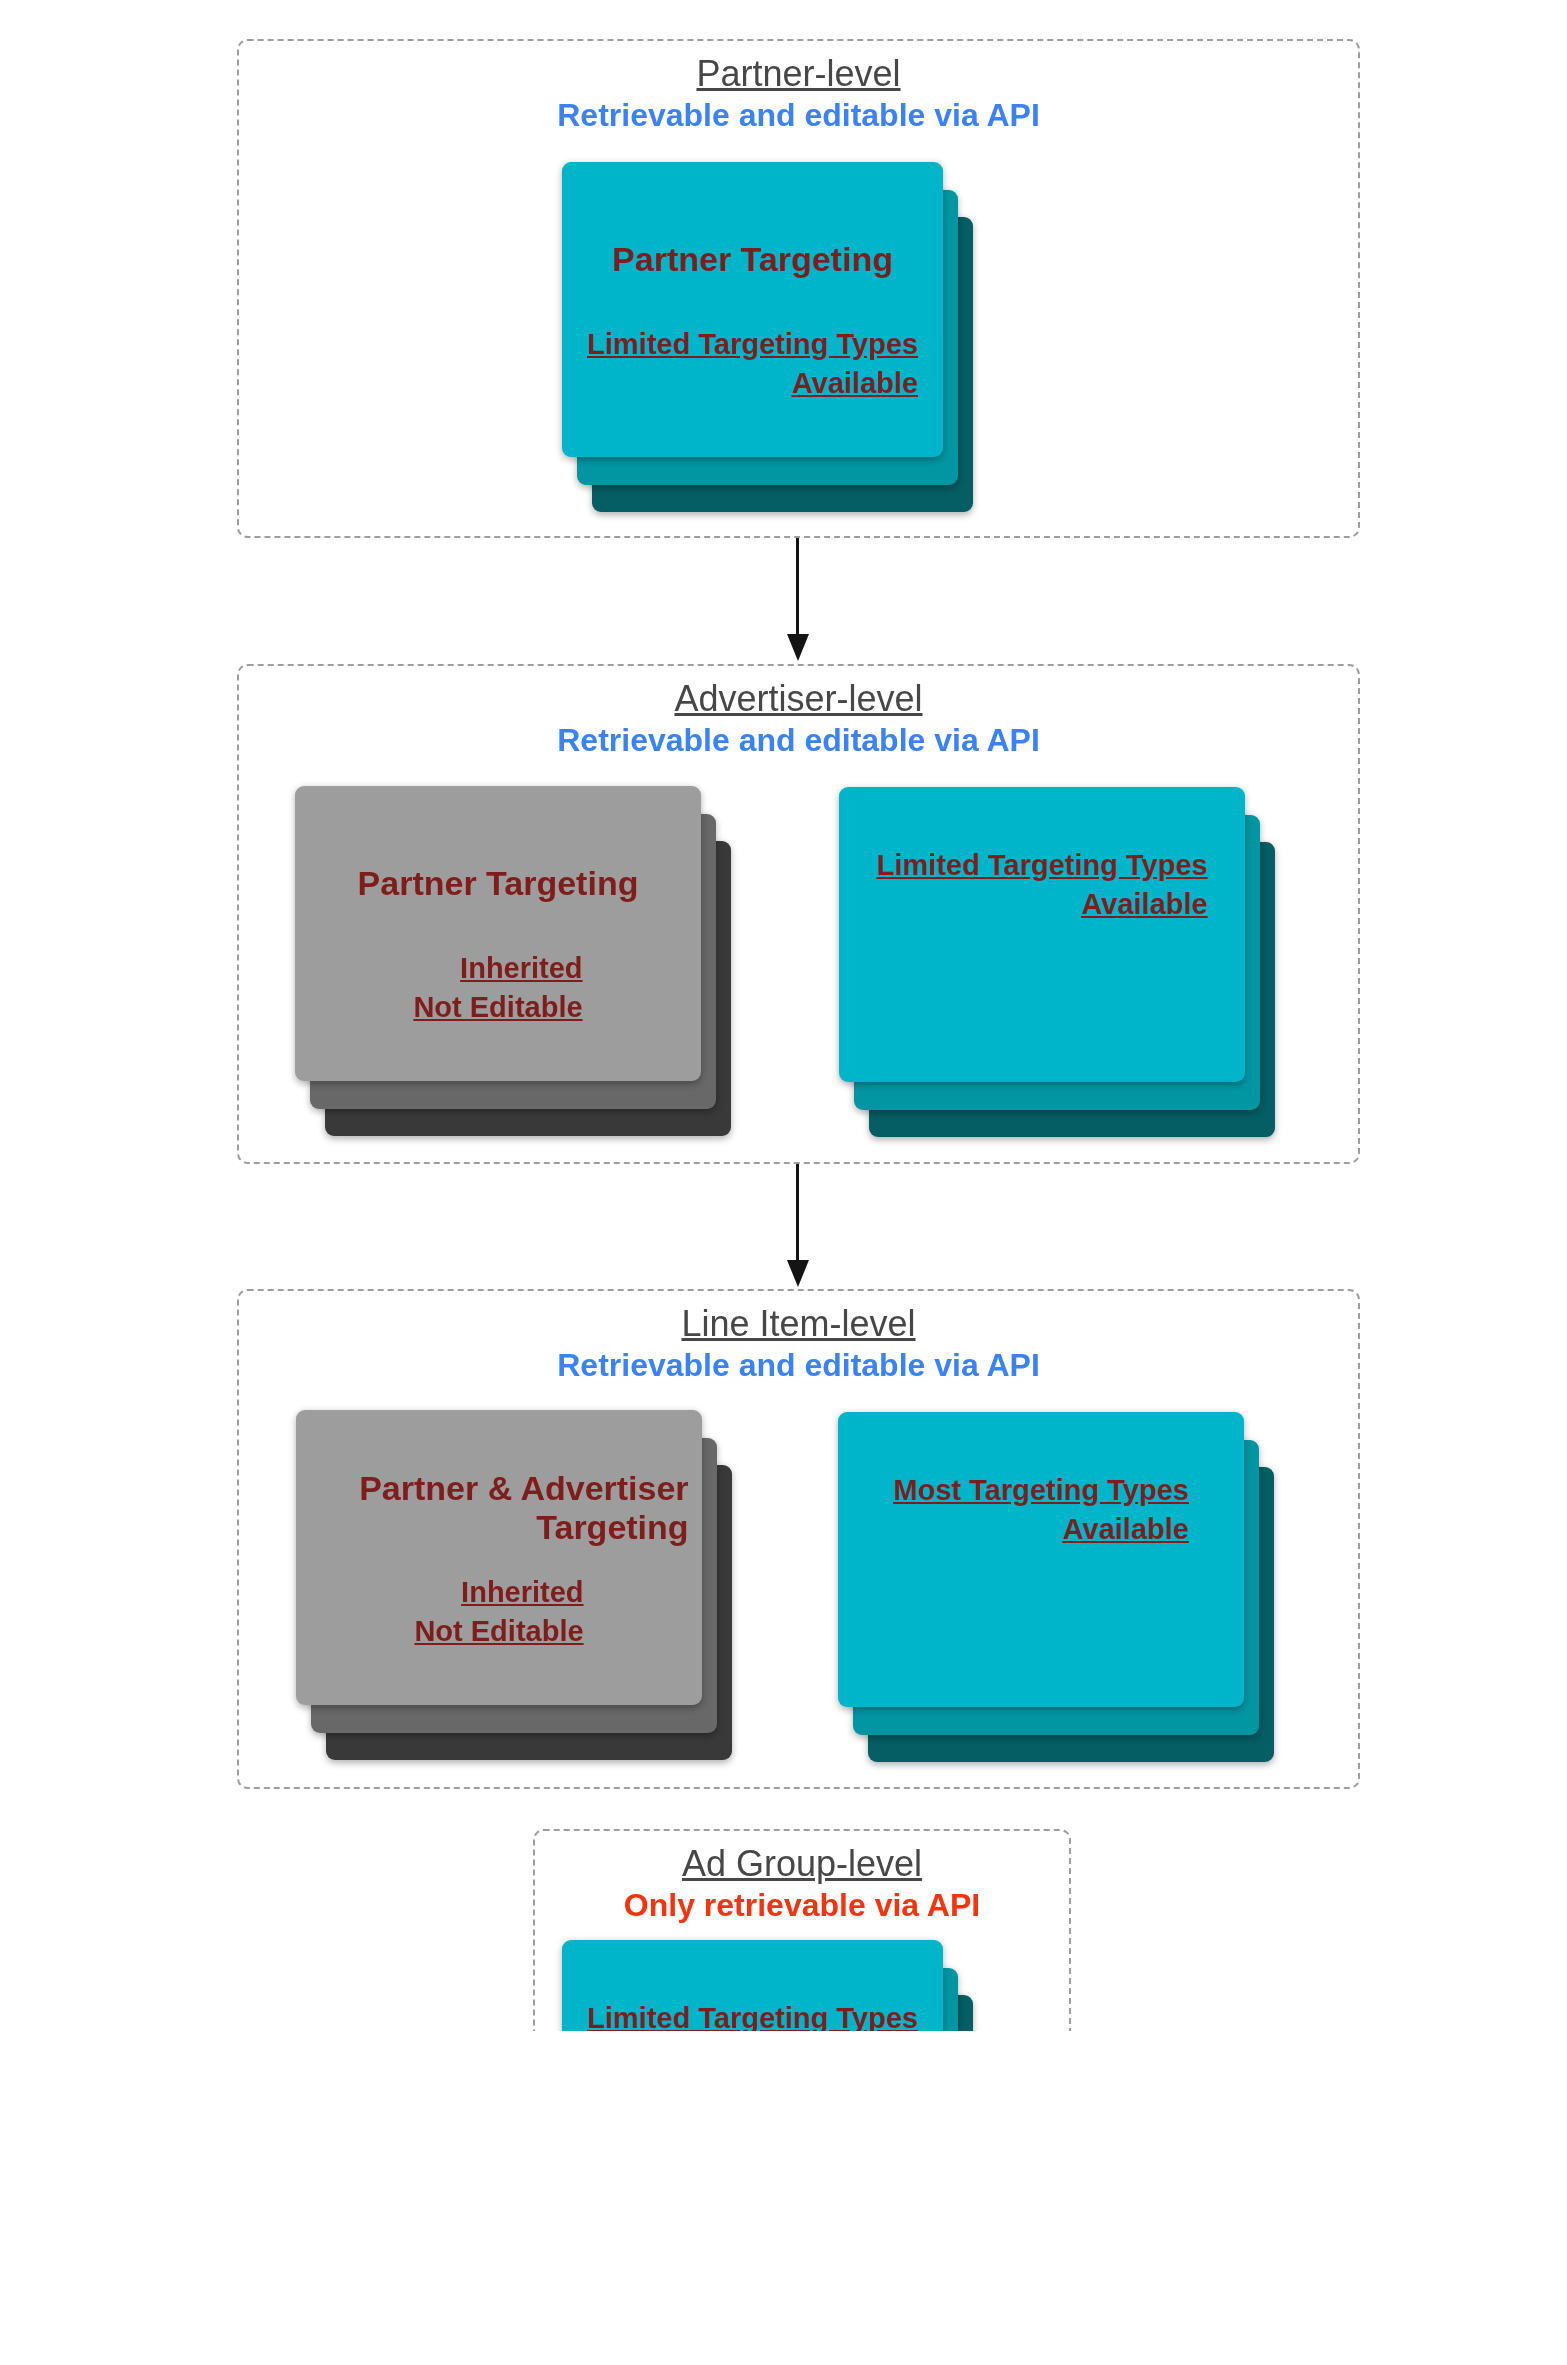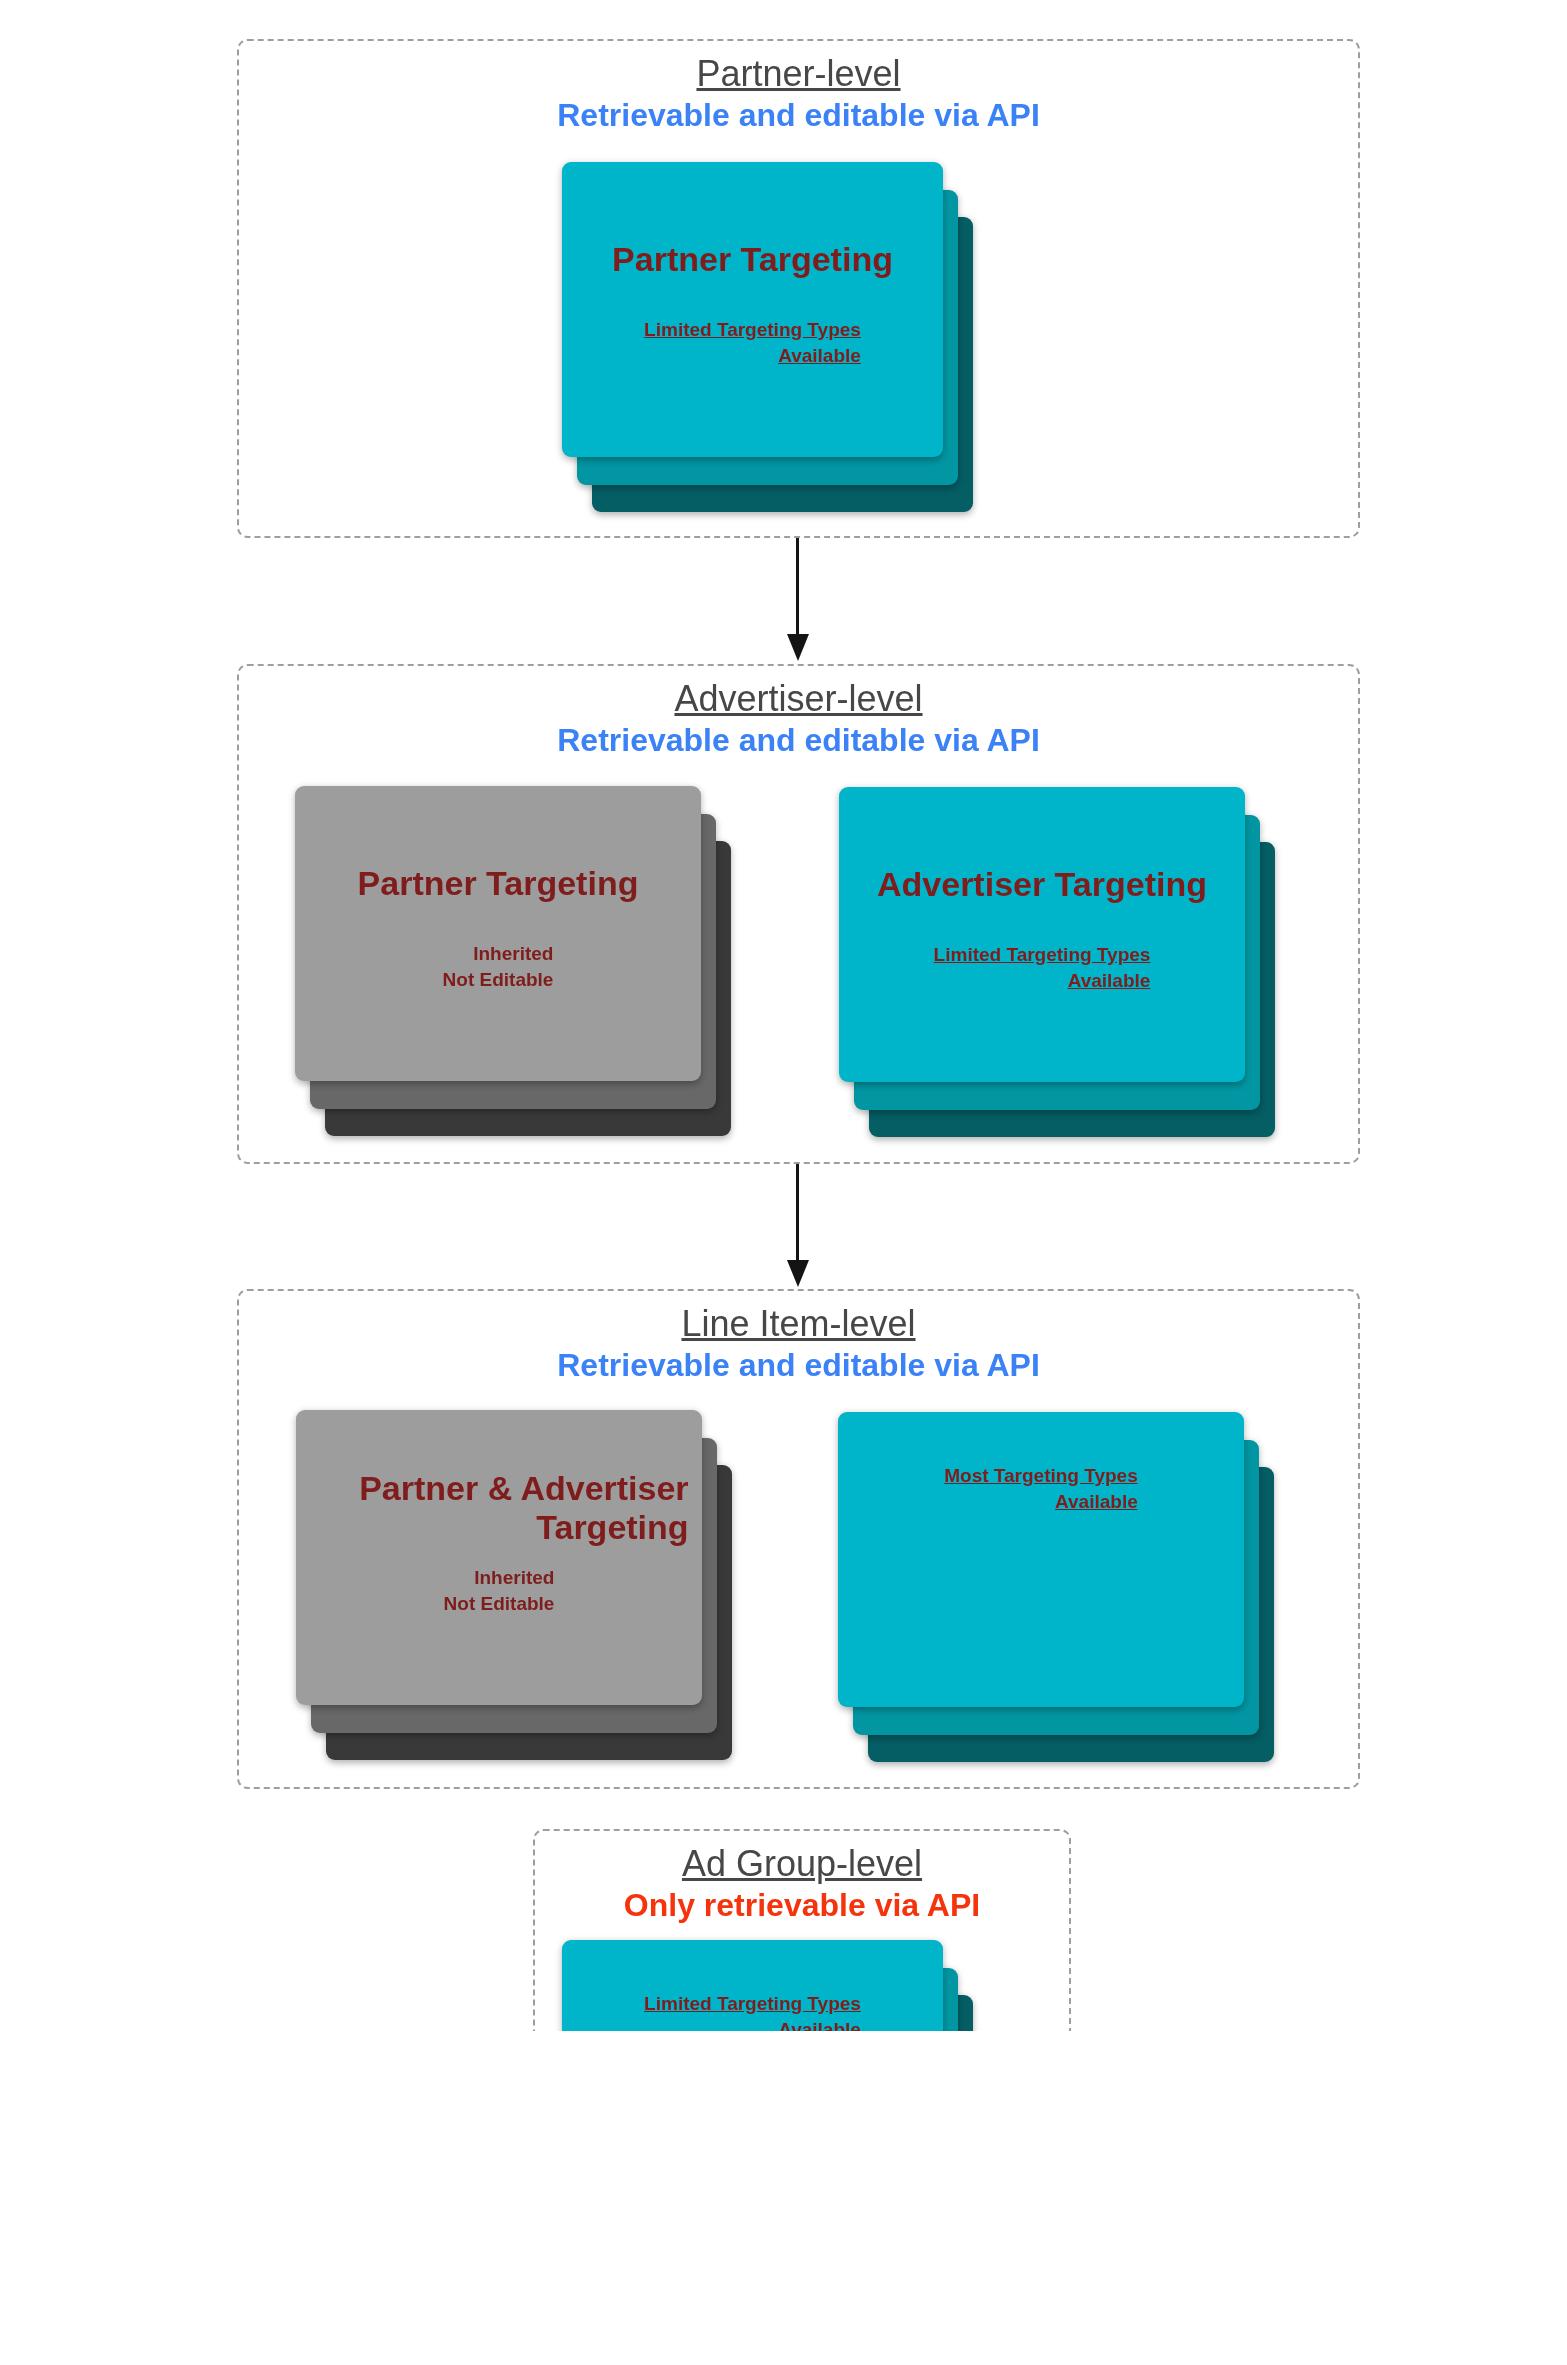--- a/index.html
+++ b/index.html
@@ -56,22 +56,22 @@
   .gray .l1{background:#9D9D9D;}
   .gray .l2{background:#686868;}
   .gray .l3{background:#393939;}
 
   .card-title{
     height:104px;
     display:flex;align-items:center;justify-content:center;
     font-size:34px;line-height:1.16;font-weight:700;
   }
   .card-sub{
-    margin-top:5px;
-    font-size:19px;line-height:1.35;font-weight:700;
+    margin-top:13px;
+    font-size:29px;line-height:1.35;font-weight:700;text-decoration:underline;
   }
   .card-sub .line{display:block;white-space:nowrap;}
   .teal .card-sub .line{text-decoration:underline;}
 
   
   #stack-partner{left:323px;top:121px;}
   #stack-adv-gray{left:56px;top:120px;}
   #stack-adv-teal{left:600px;top:121px;}
   #stack-li-gray{left:57px;top:119px;}
   #stack-li-teal{left:599px;top:121px;}
@@ -124,21 +124,20 @@
         <div class="card-sub">
           <span class="line">Inherited</span>
           <span class="line">Not Editable</span>
         </div>
       </div>
     </div>
     <div class="stack stack-wide teal" id="stack-adv-teal">
       <div class="layer l3"></div>
       <div class="layer l2"></div>
       <div class="layer l1">
-        <div class="card-title">Advertiser Targeting</div>
         <div class="card-sub">
           <span class="line">Limited Targeting Types</span>
           <span class="line">Available</span>
         </div>
       </div>
     </div>
   </div>
 
   <div class="arrow" id="arrow-2">
     <div class="arrow-line"></div>

